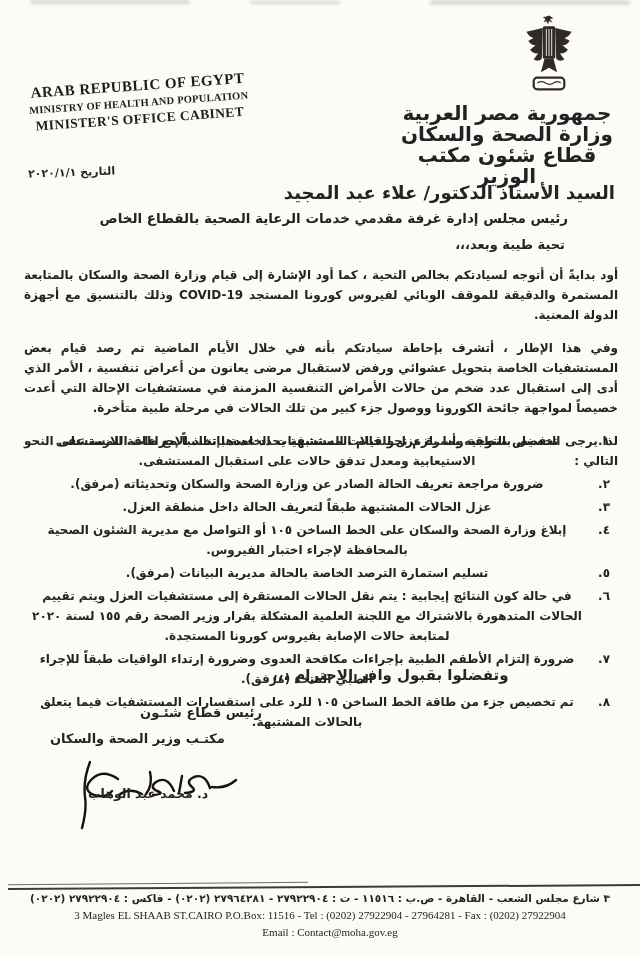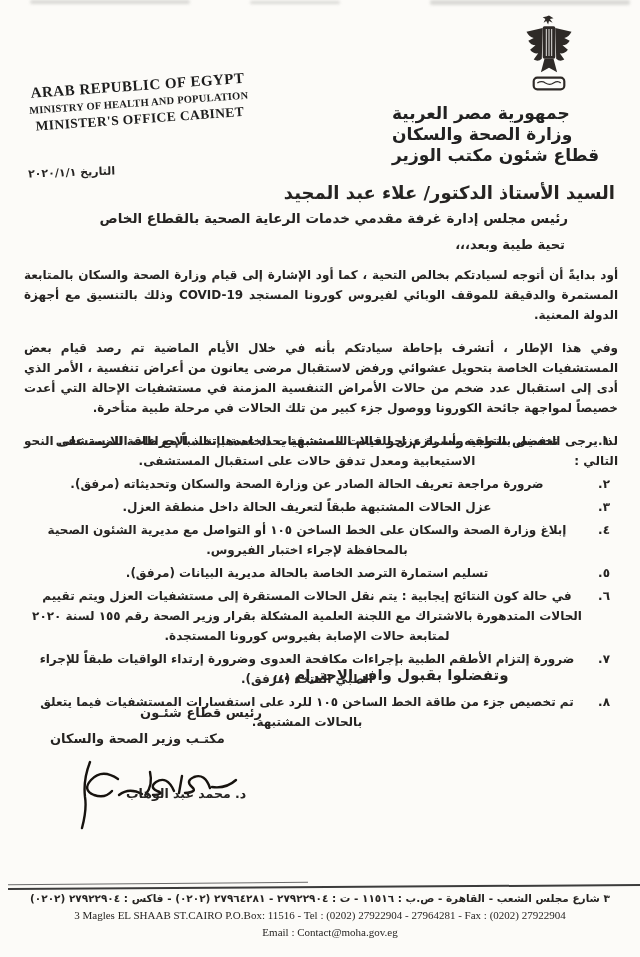--- a/index.html
+++ b/index.html
@@ -7,22 +7,22 @@
     position:relative;width:640px;height:957px;margin:0 auto;
     background:#fcfbf8;overflow:hidden;color:#262422;
     font-family:"DejaVu Sans",sans-serif;
   }
   
   .edge-smudge{position:absolute;background:#9a9a96;opacity:.35;filter:blur(1.5px);border-radius:2px;}
   
   .emblem{position:absolute;top:14px;right:64px;}
   .lh-ar{
     position:absolute;top:103px;right:18px;width:230px;
-    text-align:left;direction:rtl;font-weight:bold;
-    font-size:17px;line-height:21px;color:#222;
+    text-align:center;direction:rtl;font-weight:bold;
+    font-size:20px;line-height:21px;color:#222;
   }
   .lh-en{
     position:absolute;top:86px;left:14px;width:250px;text-align:center;
     font-family:"Liberation Serif",serif;font-weight:bold;color:#1d1d1d;
     transform:rotate(-4deg);transform-origin:left center;
   }
   .lh-en .l1{font-size:15px;letter-spacing:.5px;}
   .lh-en .l2{font-size:10.5px;margin-top:3px;letter-spacing:.2px;}
   .lh-en .l3{font-size:13.5px;margin-top:3px;letter-spacing:.4px;}
   .date{
@@ -45,21 +45,21 @@
     font-size:12px;font-weight:bold;line-height:20px;
   }
   .list .li{display:flex;margin-bottom:3px;}
   .list .num{flex:0 0 24px;white-space:nowrap;}
   .list .txt{flex:1;text-align:center;}
   .closing{position:absolute;top:666px;left:272px;direction:rtl;font-size:15px;font-weight:bold;}
   
   .sig-title1{position:absolute;top:705px;left:92px;width:130px;text-align:center;direction:rtl;font-size:13px;font-weight:bold;margin-left:44px;}
   .sig-title2{position:absolute;top:731px;left:50px;width:200px;text-align:left;direction:rtl;font-size:13px;font-weight:bold;}
   .sig-scrawl{position:absolute;top:744px;left:52px;}
-  .sig-name{position:absolute;top:786px;left:88px;direction:rtl;font-size:12.5px;font-weight:bold;padding-left:38px;}
+  .sig-name{position:absolute;top:786px;left:88px;direction:rtl;font-size:12.5px;font-weight:bold;}
   .cc{position:absolute;top:812px;right:40px;direction:rtl;font-size:11.5px;font-weight:bold;}
   
   .rule{position:absolute;top:886px;left:8px;right:0;border-top:2px solid #3c3c3c;transform:rotate(-.35deg);}
   .rule2{position:absolute;top:883px;left:8px;width:300px;border-top:1px solid #6b6b6b;transform:rotate(-.5deg);}
   .f-ar{position:absolute;top:892px;left:0;right:0;text-align:center;direction:rtl;font-size:10.5px;font-weight:bold;}
   .f-en{position:absolute;top:909px;left:0;right:0;text-align:center;font-family:"Liberation Serif",serif;font-size:11px;}
   .f-em{position:absolute;top:926px;left:0;right:0;text-align:center;font-family:"Liberation Serif",serif;font-size:11px;margin-left:20px;}
 </style>
 </head>
 <body>

